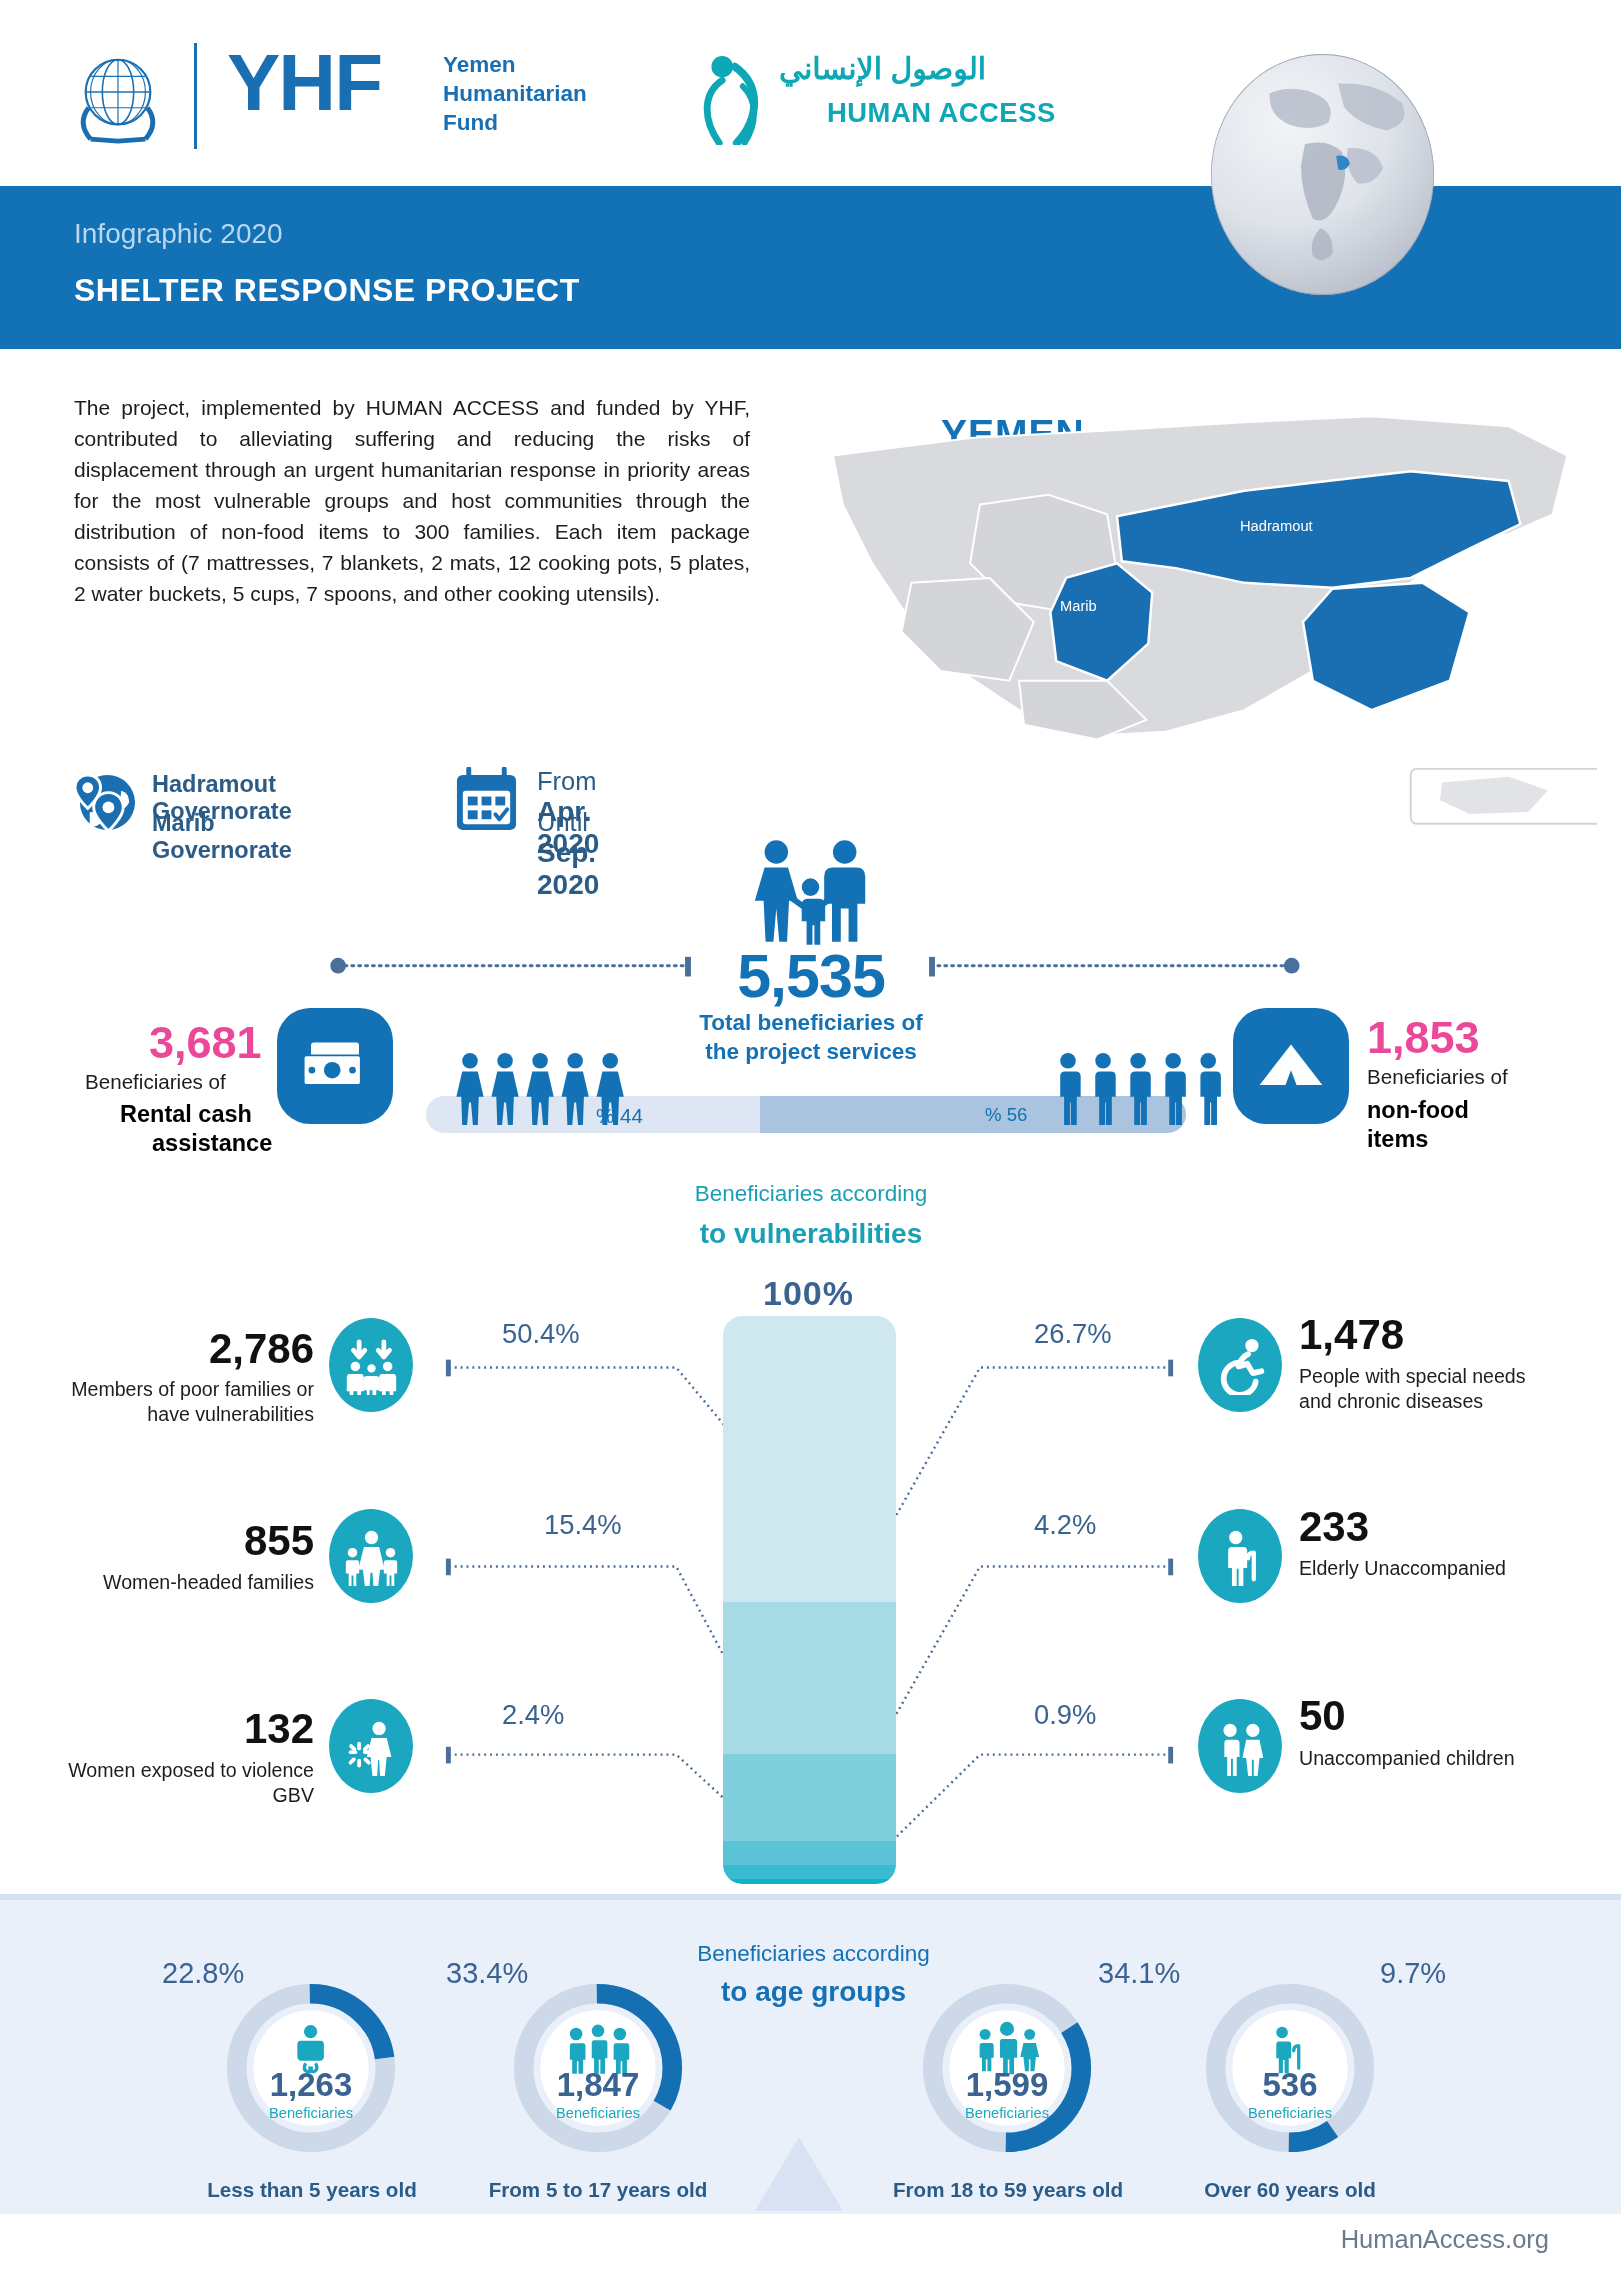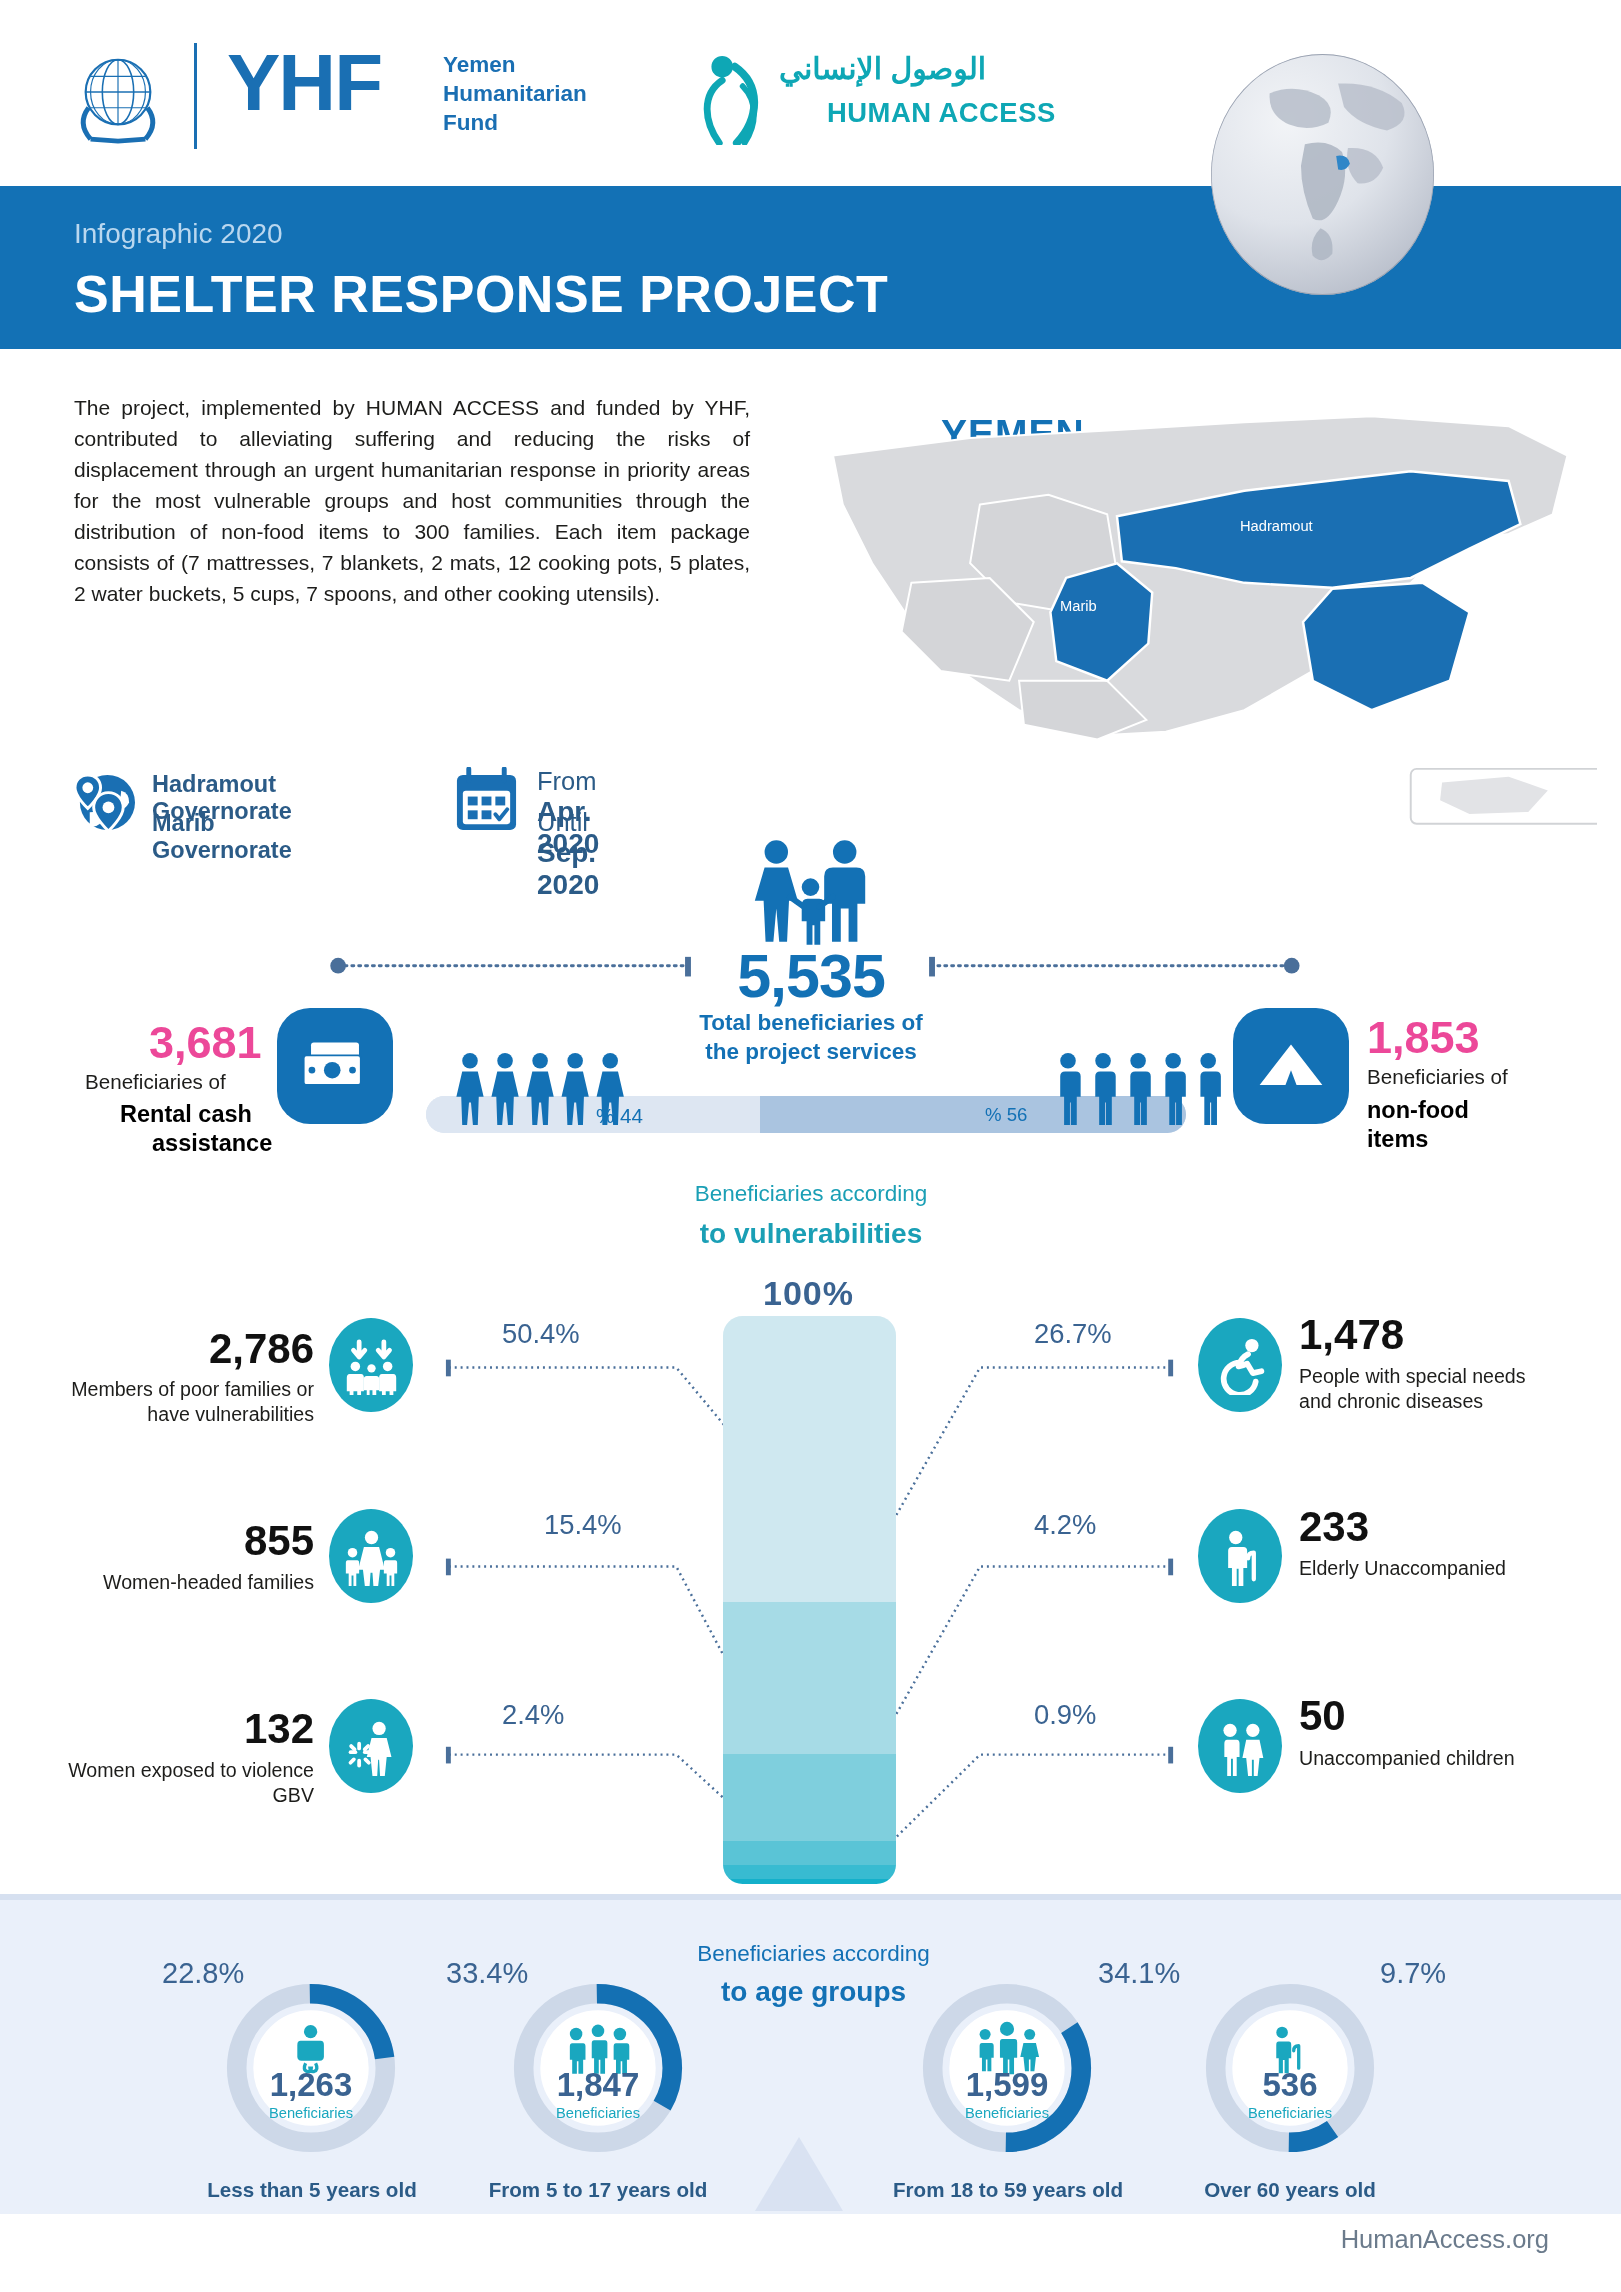--- a/index.html
+++ b/index.html
@@ -42,22 +42,22 @@
 
   .title-band {
     position: absolute; left: 0; top: 186px; width: 1621px; height: 163px;
     background: #1371b5;
   }
   .infographic-year {
     position: absolute; left: 74px; top: 218px;
     font-size: 28px; color: #b9d7ef; font-weight: 400;
   }
   .main-title {
-    position: absolute; left: 74px; top: 264px;
-    font-size: 52px; font-weight: 700; color: #ffffff; letter-spacing: 0.5px;
+    position: absolute; left: 74px; top: 272px;
+    font-size: 32px; font-weight: 700; color: #ffffff; letter-spacing: 0.5px;
   }
   .globe {
     position: absolute; left: 1211px; top: 54px; width: 223px; height: 241px;
     border-radius: 50%;
     background: radial-gradient(circle at 34% 28%, #f2f4f7 0%, #dfe3ea 45%, #b9bfcb 82%, #9aa2b1 100%);
     overflow: hidden;
   }
   .globe svg { position: absolute; left: 0; top: 0; }
 
   

